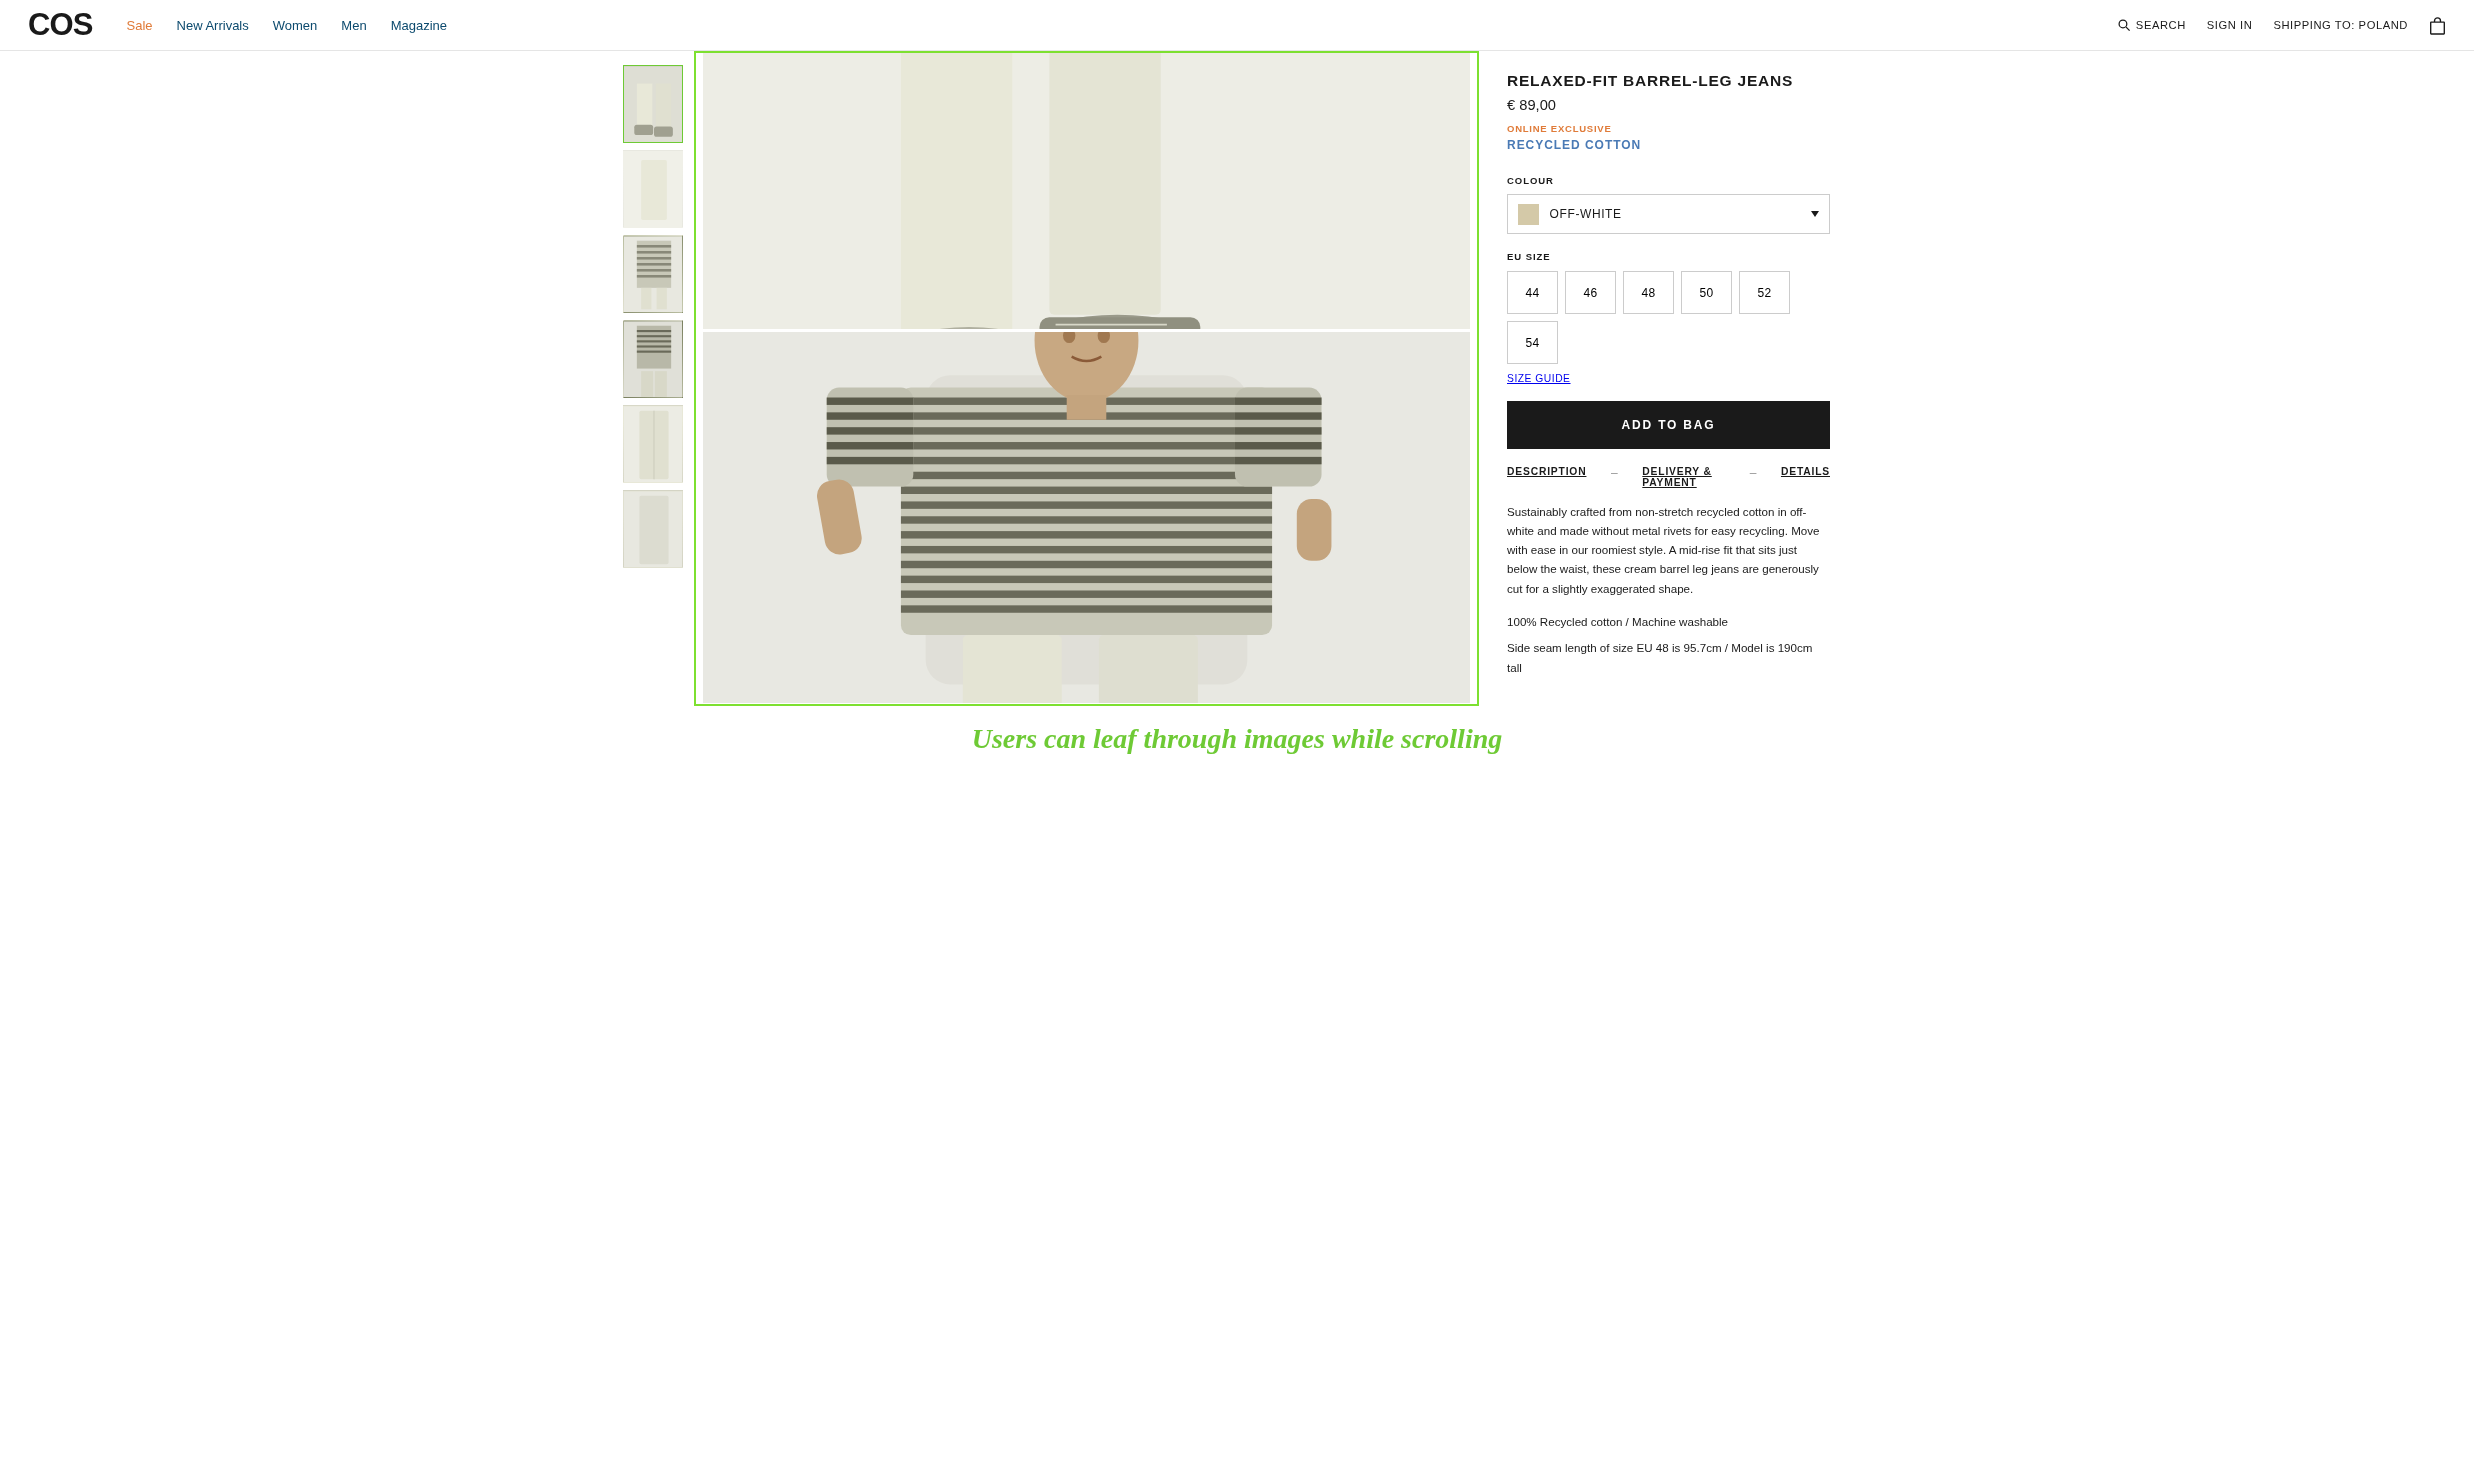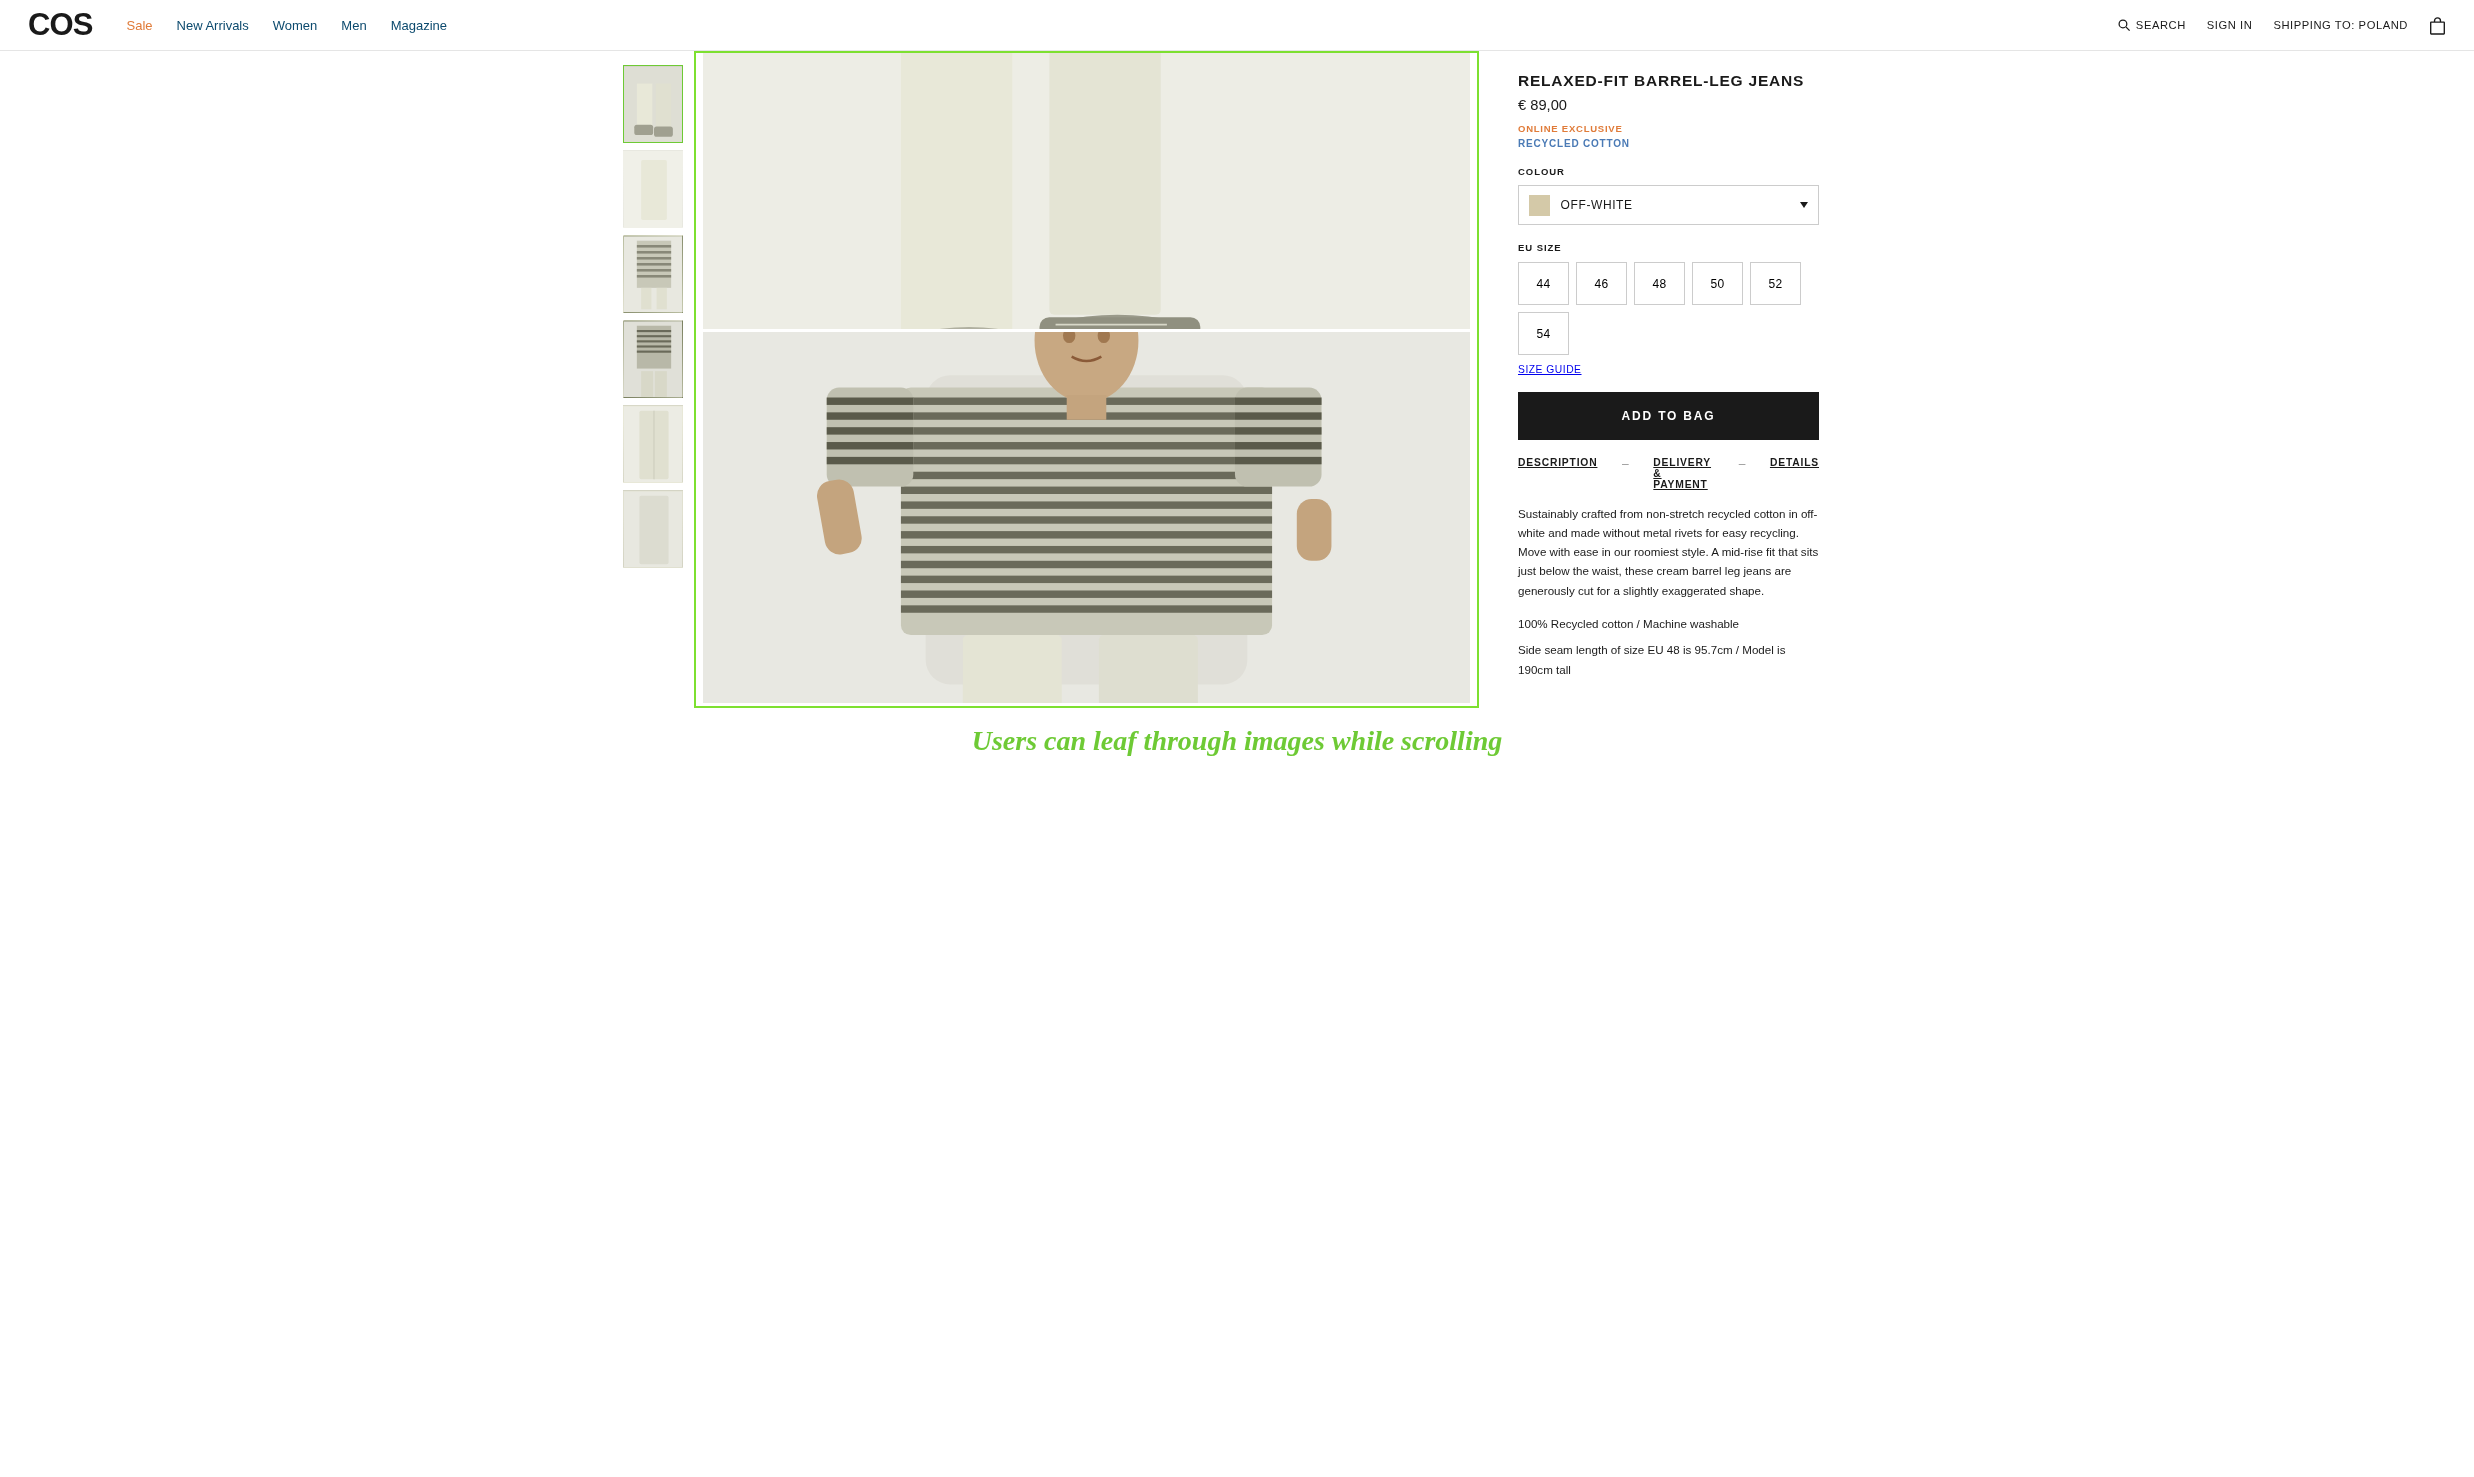--- a/index.html
+++ b/index.html
@@ -119,21 +119,21 @@
     
     .scene-man {
       width: 100%;
       height: 100%;
     }
 
     
     .product-panel {
       width: 379px;
       flex-shrink: 0;
-      padding: 21px 39px;
+      padding: 21px 28px;
     }
     .product-title {
       font-size: 15.5px;
       font-weight: 700;
       letter-spacing: 0.05em;
       margin-bottom: 7px;
       text-transform: uppercase;
     }
     .product-price {
       font-size: 14.7px;
@@ -143,26 +143,26 @@
       color: #e07b39;
       font-size: 9.5px;
       font-weight: 700;
       letter-spacing: 0.08em;
       text-transform: uppercase;
       display: block;
       margin-bottom: 3.4px;
     }
     .badge-recycled {
       color: #4a7ab5;
-      font-size: 10px;
+      font-size: 12px;
       font-weight: 700;
       letter-spacing: 0.08em;
       text-transform: uppercase;
       display: block;
-      margin-bottom: 17px;
+      margin-bottom: 23px;
     }
 
     
     .section-label {
       font-size: 9.5px;
       font-weight: 700;
       letter-spacing: 0.1em;
       text-transform: uppercase;
       margin-bottom: 8.6px;
     }

